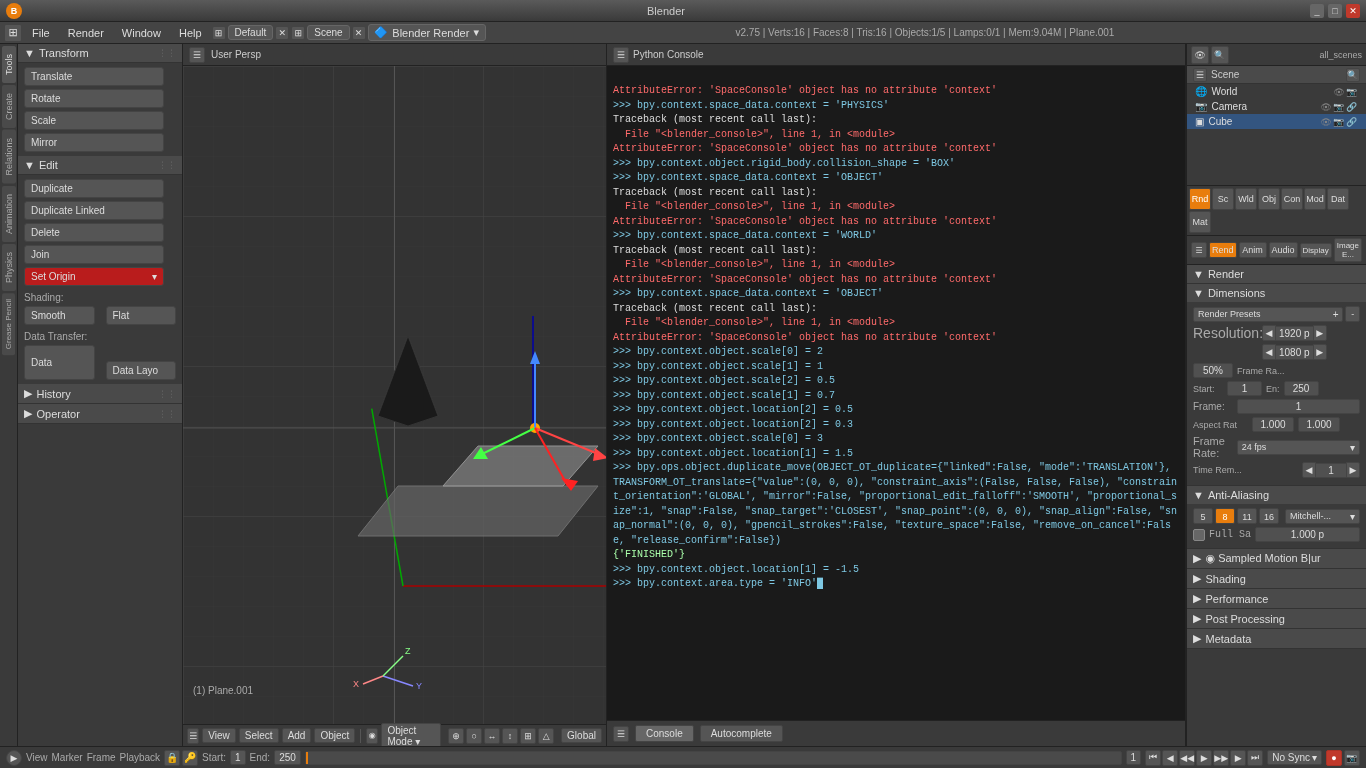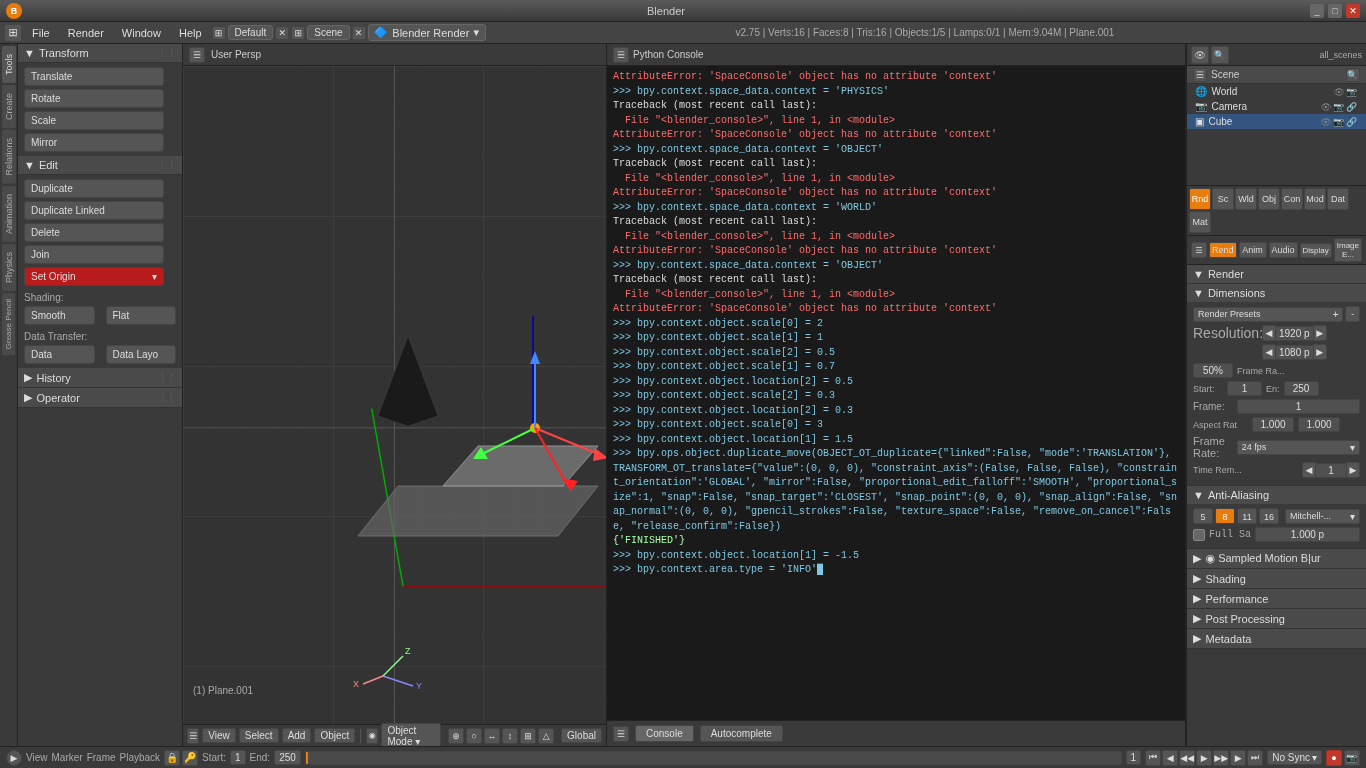--- a/index.html
+++ b/index.html
@@ -565,21 +565,21 @@
 
         <div class="label-sm">Shading:</div>
         <div class="btn-row">
           <button class="tool-btn" style="flex:1;">Smooth</button>
           <button class="tool-btn" style="flex:1;">Flat</button>
         </div>
 
         <div class="label-sm">Data Transfer:</div>
         <div class="btn-row">
           <button class="tool-btn" style="flex:1;">Data</button>
-          <button class="tool-btn" style="flex:1;">Data Layo</button>
+          <button class="tool-btn" style="flex:1;margin-top:16px;">Data Layo</button>
         </div>
       </div>
 
       <div class="section-header">
         <span class="section-collapsed-arrow"></span>
         <span>History</span>
         <span style="margin-left:auto;font-size:9px;color:#666;">⋮⋮</span>
       </div>
 
       <div class="section-header">
@@ -697,50 +697,50 @@
     </div>
   </div>
 
   <div id="console-panel" style="width:580px;background:#1a1a1a;border-left:1px solid #222;border-right:1px solid #222;display:flex;flex-direction:column;overflow:hidden;">
 
     <div id="console-header" style="height:22px;background:#3a3a3a;display:flex;align-items:center;padding:0 6px;border-bottom:1px solid #222;flex-shrink:0;gap:4px;">
       <div style="width:16px;height:16px;background:#555;border:1px solid #444;border-radius:2px;cursor:pointer;display:flex;align-items:center;justify-content:center;font-size:9px;">☰</div>
       <span style="color:#ccc;font-size:10px;">Python Console</span>
     </div>
 
-    <div style="flex:1;position:relative;overflow:hidden;">
+    <div style="flex:1;position:relative;overflow:hidden;margin-top:14px;">
       <div id="console-content" style="height:100%;overflow-y:scroll;padding:4px 6px;font-family:'Courier New',monospace;font-size:10px;line-height:1.45;background:#1a1a1a;">
 
       <div style="color: rgb(255, 107, 107); font-family: &quot;Courier New&quot;, monospace; font-size: 10px; line-height: 1.45; white-space: pre-wrap; word-break: break-all;">AttributeError: 'SpaceConsole' object has no attribute 'context'</div>
           <div style="color: rgb(126, 200, 227); font-family: &quot;Courier New&quot;, monospace; font-size: 10px; line-height: 1.45; white-space: pre-wrap; word-break: break-all;">&gt;&gt;&gt; bpy.context.space_data.context = 'PHYSICS'</div>
           <div style="color: rgb(221, 221, 221); font-family: &quot;Courier New&quot;, monospace; font-size: 10px; line-height: 1.45; white-space: pre-wrap; word-break: break-all;">Traceback (most recent call last):</div>
           <div style="color: rgb(255, 107, 107); font-family: &quot;Courier New&quot;, monospace; font-size: 10px; line-height: 1.45; white-space: pre-wrap; word-break: break-all;">  File "&lt;blender_console&gt;", line 1, in &lt;module&gt;</div>
           <div style="color: rgb(255, 107, 107); font-family: &quot;Courier New&quot;, monospace; font-size: 10px; line-height: 1.45; white-space: pre-wrap; word-break: break-all;">AttributeError: 'SpaceConsole' object has no attribute 'context'</div>
           <div style="color: rgb(221, 221, 221); font-family: &quot;Courier New&quot;, monospace; font-size: 10px; line-height: 1.45; white-space: pre-wrap; word-break: break-all;"></div>
+          <div style="color: rgb(126, 200, 227); font-family: &quot;Courier New&quot;, monospace; font-size: 10px; line-height: 1.45; white-space: pre-wrap; word-break: break-all;">&gt;&gt;&gt; bpy.context.object.rigid_body.collision_shape = 'BOX'</div>
           <div style="color: rgb(126, 200, 227); font-family: &quot;Courier New&quot;, monospace; font-size: 10px; line-height: 1.45; white-space: pre-wrap; word-break: break-all;">&gt;&gt;&gt; bpy.context.space_data.context = 'OBJECT'</div>
           <div style="color: rgb(221, 221, 221); font-family: &quot;Courier New&quot;, monospace; font-size: 10px; line-height: 1.45; white-space: pre-wrap; word-break: break-all;">Traceback (most recent call last):</div>
           <div style="color: rgb(255, 107, 107); font-family: &quot;Courier New&quot;, monospace; font-size: 10px; line-height: 1.45; white-space: pre-wrap; word-break: break-all;">  File "&lt;blender_console&gt;", line 1, in &lt;module&gt;</div>
           <div style="color: rgb(255, 107, 107); font-family: &quot;Courier New&quot;, monospace; font-size: 10px; line-height: 1.45; white-space: pre-wrap; word-break: break-all;">AttributeError: 'SpaceConsole' object has no attribute 'context'</div>
           <div style="color: rgb(221, 221, 221); font-family: &quot;Courier New&quot;, monospace; font-size: 10px; line-height: 1.45; white-space: pre-wrap; word-break: break-all;"></div>
           <div style="color: rgb(126, 200, 227); font-family: &quot;Courier New&quot;, monospace; font-size: 10px; line-height: 1.45; white-space: pre-wrap; word-break: break-all;">&gt;&gt;&gt; bpy.context.space_data.context = 'WORLD'</div>
           <div style="color: rgb(221, 221, 221); font-family: &quot;Courier New&quot;, monospace; font-size: 10px; line-height: 1.45; white-space: pre-wrap; word-break: break-all;">Traceback (most recent call last):</div>
           <div style="color: rgb(255, 107, 107); font-family: &quot;Courier New&quot;, monospace; font-size: 10px; line-height: 1.45; white-space: pre-wrap; word-break: break-all;">  File "&lt;blender_console&gt;", line 1, in &lt;module&gt;</div>
           <div style="color: rgb(255, 107, 107); font-family: &quot;Courier New&quot;, monospace; font-size: 10px; line-height: 1.45; white-space: pre-wrap; word-break: break-all;">AttributeError: 'SpaceConsole' object has no attribute 'context'</div>
           <div style="color: rgb(221, 221, 221); font-family: &quot;Courier New&quot;, monospace; font-size: 10px; line-height: 1.45; white-space: pre-wrap; word-break: break-all;"></div>
           <div style="color: rgb(126, 200, 227); font-family: &quot;Courier New&quot;, monospace; font-size: 10px; line-height: 1.45; white-space: pre-wrap; word-break: break-all;">&gt;&gt;&gt; bpy.context.space_data.context = 'OBJECT'</div>
           <div style="color: rgb(221, 221, 221); font-family: &quot;Courier New&quot;, monospace; font-size: 10px; line-height: 1.45; white-space: pre-wrap; word-break: break-all;">Traceback (most recent call last):</div>
           <div style="color: rgb(255, 107, 107); font-family: &quot;Courier New&quot;, monospace; font-size: 10px; line-height: 1.45; white-space: pre-wrap; word-break: break-all;">  File "&lt;blender_console&gt;", line 1, in &lt;module&gt;</div>
           <div style="color: rgb(255, 107, 107); font-family: &quot;Courier New&quot;, monospace; font-size: 10px; line-height: 1.45; white-space: pre-wrap; word-break: break-all;">AttributeError: 'SpaceConsole' object has no attribute 'context'</div>
           <div style="color: rgb(221, 221, 221); font-family: &quot;Courier New&quot;, monospace; font-size: 10px; line-height: 1.45; white-space: pre-wrap; word-break: break-all;"></div>
           <div style="color: rgb(126, 200, 227); font-family: &quot;Courier New&quot;, monospace; font-size: 10px; line-height: 1.45; white-space: pre-wrap; word-break: break-all;">&gt;&gt;&gt; bpy.context.object.scale[0] = 2</div>
           <div style="color: rgb(126, 200, 227); font-family: &quot;Courier New&quot;, monospace; font-size: 10px; line-height: 1.45; white-space: pre-wrap; word-break: break-all;">&gt;&gt;&gt; bpy.context.object.scale[1] = 1</div>
           <div style="color: rgb(126, 200, 227); font-family: &quot;Courier New&quot;, monospace; font-size: 10px; line-height: 1.45; white-space: pre-wrap; word-break: break-all;">&gt;&gt;&gt; bpy.context.object.scale[2] = 0.5</div>
           <div style="color: rgb(126, 200, 227); font-family: &quot;Courier New&quot;, monospace; font-size: 10px; line-height: 1.45; white-space: pre-wrap; word-break: break-all;">&gt;&gt;&gt; bpy.context.object.scale[1] = 0.7</div>
           <div style="color: rgb(126, 200, 227); font-family: &quot;Courier New&quot;, monospace; font-size: 10px; line-height: 1.45; white-space: pre-wrap; word-break: break-all;">&gt;&gt;&gt; bpy.context.object.location[2] = 0.5</div>
-          <div style="color: rgb(126, 200, 227); font-family: &quot;Courier New&quot;, monospace; font-size: 10px; line-height: 1.45; white-space: pre-wrap; word-break: break-all;">&gt;&gt;&gt; bpy.context.object.scale[2] = 0.3</div>
           <div style="color: rgb(126, 200, 227); font-family: &quot;Courier New&quot;, monospace; font-size: 10px; line-height: 1.45; white-space: pre-wrap; word-break: break-all;">&gt;&gt;&gt; bpy.context.object.location[2] = 0.3</div>
           <div style="color: rgb(126, 200, 227); font-family: &quot;Courier New&quot;, monospace; font-size: 10px; line-height: 1.45; white-space: pre-wrap; word-break: break-all;">&gt;&gt;&gt; bpy.context.object.scale[0] = 3</div>
           <div style="color: rgb(126, 200, 227); font-family: &quot;Courier New&quot;, monospace; font-size: 10px; line-height: 1.45; white-space: pre-wrap; word-break: break-all;">&gt;&gt;&gt; bpy.context.object.location[1] = 1.5</div>
           <div style="color: rgb(126, 200, 227); font-family: &quot;Courier New&quot;, monospace; font-size: 10px; line-height: 1.45; white-space: pre-wrap; word-break: break-all;">&gt;&gt;&gt; bpy.ops.object.duplicate_move(OBJECT_OT_duplicate={"linked":False, "mode":'TRANSLATION'}, TRANSFORM_OT_translate={"value":(0, 0, 0), "constraint_axis":(False, False, False), "constraint_orientation":'GLOBAL', "mirror":False, "proportional_edit_falloff":'SMOOTH', "proportional_size":1, "snap":False, "snap_target":'CLOSEST', "snap_point":(0, 0, 0), "snap_align":False, "snap_normal":(0, 0, 0), "gpencil_strokes":False, "texture_space":False, "remove_on_cancel":False, "release_confirm":False})</div>
           <div style="color: rgb(170, 255, 170); font-family: &quot;Courier New&quot;, monospace; font-size: 10px; line-height: 1.45; white-space: pre-wrap; word-break: break-all;">{'FINISHED'}</div>
           <div style="color: rgb(221, 221, 221); font-family: &quot;Courier New&quot;, monospace; font-size: 10px; line-height: 1.45; white-space: pre-wrap; word-break: break-all;"></div>
           <div style="color: rgb(126, 200, 227); font-family: &quot;Courier New&quot;, monospace; font-size: 10px; line-height: 1.45; white-space: pre-wrap; word-break: break-all;">&gt;&gt;&gt; bpy.context.object.location[1] = -1.5</div>
           <div style="color: rgb(126, 200, 227); font-family: &quot;Courier New&quot;, monospace; font-size: 10px; line-height: 1.45; white-space: pre-wrap; word-break: break-all;">&gt;&gt;&gt; bpy.context.area.type = 'INFO'█</div>
         </div>
     </div>

